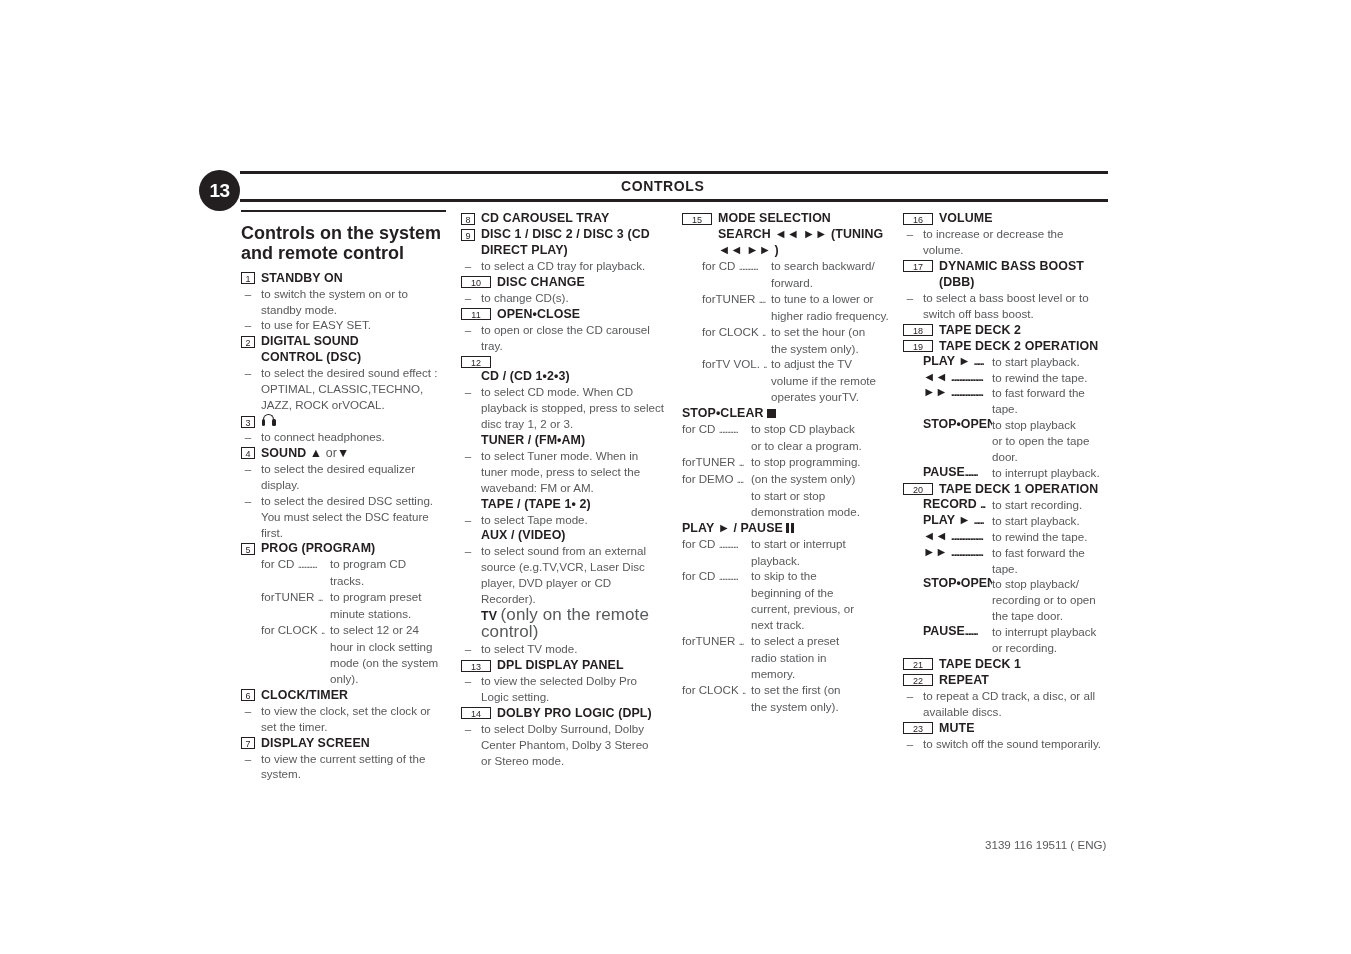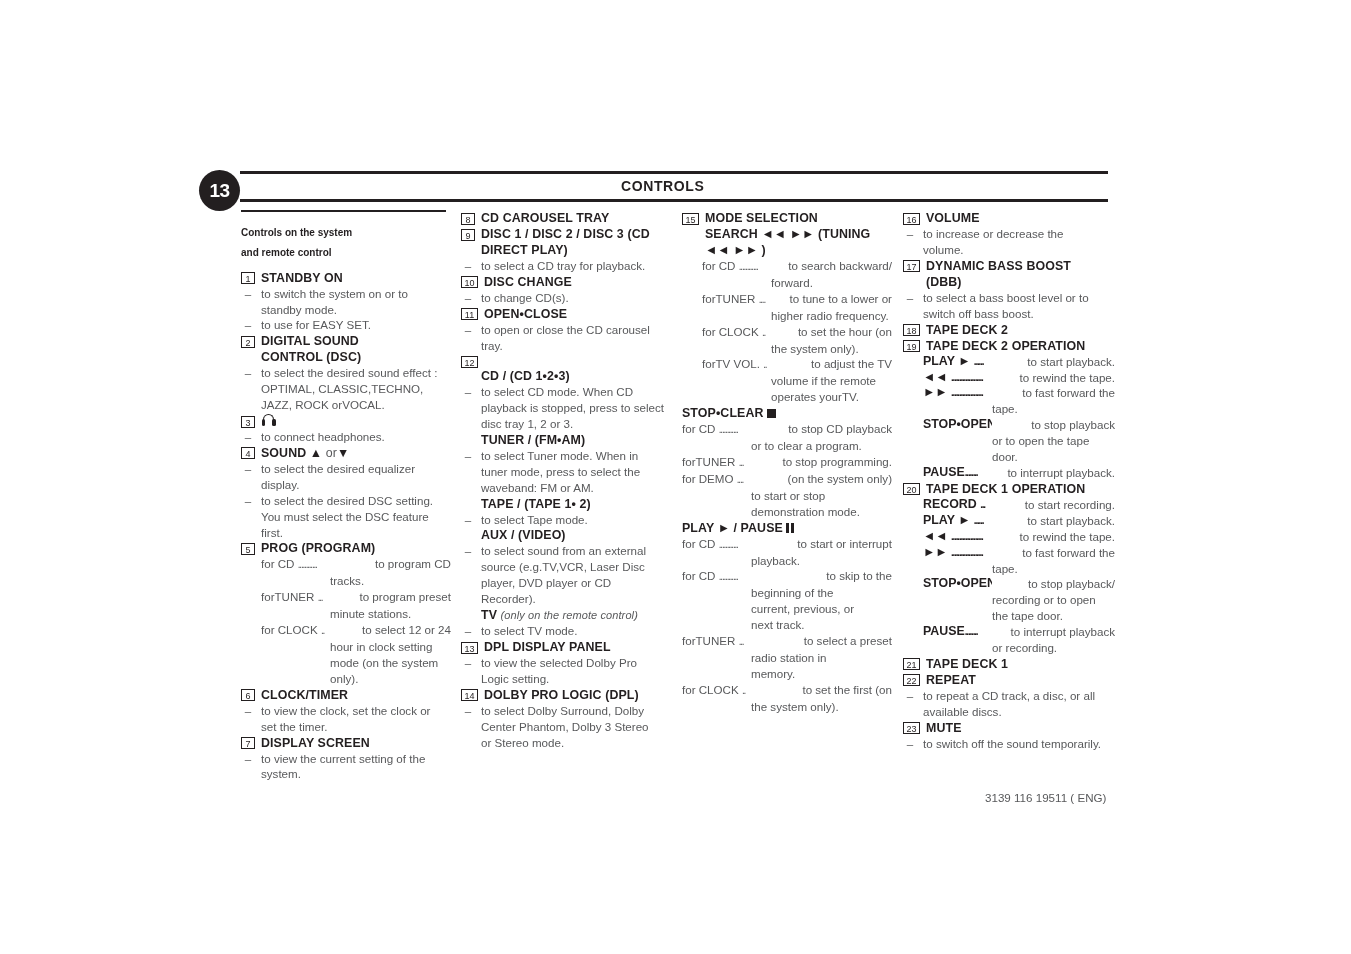--- a/index.html
+++ b/index.html
@@ -85,21 +85,21 @@
 
   .col1 .col-rule {
     width: 205px;
     height: 1.6px;
     background: #231f20;
     margin: 0 0 7px 0;
   }
   .section-title {
     color: #231f20;
     font-weight: bold;
-    font-size: 10px;
+    font-size: 18px;
     line-height: 20px;
     margin-bottom: 7px;
     margin-top: 11px;
   }
 
   
   .entry {
     display: flex;
     align-items: flex-start;
   }
@@ -111,21 +111,21 @@
     color: #231f20;
     font-size: 9px;
     line-height: 12px;
     text-align: center;
     font-weight: normal;
     margin-right: 6px;
     margin-top: 2.5px;
     box-sizing: border-box;
     font-family: "Liberation Sans", sans-serif;
   }
-  .numbox.wide { width: 17px; }
+  .numbox.wide { width: 30px; }
   .dash {
     flex: 0 0 auto;
     width: 14px;
     margin-right: 6px;
     color: #58595b;
     text-align: center;
     font-size: 11.6px;
     line-height: 15.9px;
   }
   .spacer {
@@ -144,23 +144,22 @@
     font-size: 12.4px;
     line-height: 16px;
     letter-spacing: 0.1px;
   }
   .lbl .reg {
     font-weight: normal;
     color: #58595b;
   }
   .lbl .ital {
     font-weight: normal;
-    font-style: italic;
-    color: #58595b;
-    font-size: 11px;
+    color: #58595b;
+    font-size: 17px;
   }
   .ital { }
 
   
   .leadrow {
     display: flex;
     align-items: flex-start;
   }
   .leadrow .lead-key {
     flex: 0 0 auto;
@@ -176,21 +175,20 @@
     font-weight: bold;
     font-size: 12.4px;
   }
   .leadrow .lead-key .dots {
     letter-spacing: -1.2px;
     font-size: 10px;
   }
   .leadrow .lead-val {
     flex: 1 1 auto;
     color: #58595b;
-    text-align: right;
   }
   .contline {
     margin-left: 69px;
     color: #58595b;
   }
 
   
   .hp-icon {
     display: inline-block;
     width: 15px;
@@ -233,21 +231,21 @@
     position: absolute; top: 0;
     width: 3px; height: 10px;
     background: #231f20;
   }
   .pausebars i.a { left: 0; }
   .pausebars i.b { left: 5px; }
 
   .footer {
     position: absolute;
     left: 985px;
-    top: 791px;
+    top: 838px;
     font-size: 11.6px;
     color: #58595b;
   }
 </style>
 </head>
 <body>
 
 <div class="page">
 
   <div class="page-badge">13</div>

